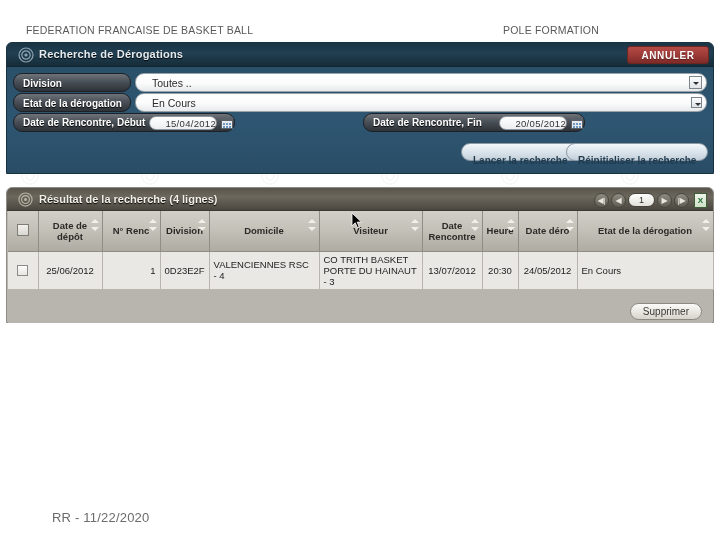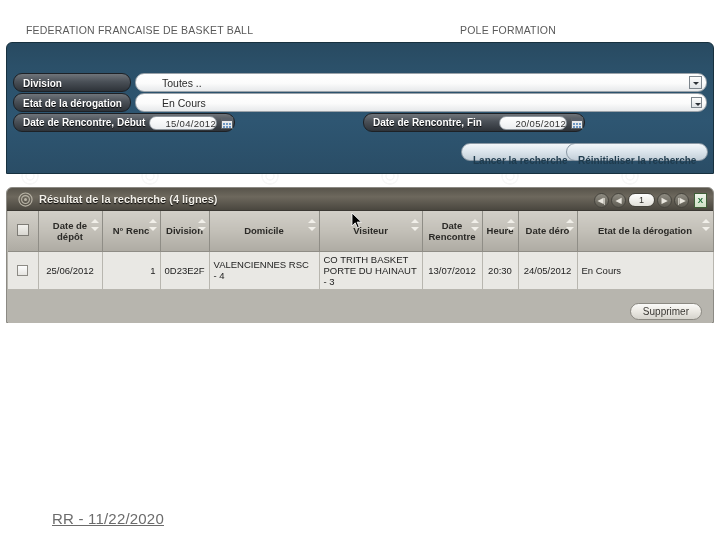--- a/index.html
+++ b/index.html
@@ -18,41 +18,41 @@
   
   .slide-header {
     position: absolute;
     top: 24px;
     left: 0;
     width: 576px;
     height: 18px;
     font-size: 10.5px;
     color: #5a5a5a;
     letter-spacing: .2px;
+    padding-left: 43px;
   }
   .slide-header .left {
     position: absolute;
     left: 26px;
     top: 0;
     white-space: nowrap;
   }
   .slide-header .right {
     position: absolute;
     right: 20px;
     top: 0;
     white-space: nowrap;
   }
   .slide-footer {
     position: absolute;
     left: 52px;
     top: 510px;
-    font-size: 15px;
+    font-size: 13px;
     color: #6b6b6b;
     letter-spacing: .2px;
-    text-decoration: underline;
   }
 
   
   .shot {
     position: absolute;
     left: 6px;
     top: 42px;
     width: 708px;
     height: 281px;
     overflow: hidden;
@@ -163,21 +163,21 @@
     position: absolute;
     top: 0;
     height: 19px;
     background: linear-gradient(#ffffff 0%, #fbfbfb 55%, #e7e9eb 100%);
     border: 1px solid #9aa2a9;
     border-radius: 9px;
     box-sizing: border-box;
     color: #2b2b2b;
     font-size: 10.5px;
     line-height: 18px;
-    padding-left: 26px;
+    padding-left: 16px;
     cursor: pointer;
     white-space: nowrap;
     overflow: hidden;
   }
   .select-arrow {
     position: absolute;
     right: 4px;
     top: 3px;
     width: 13px;
     height: 13px;
@@ -498,20 +498,29 @@
   <div class="left">FEDERATION FRANCAISE DE BASKET BALL</div>
   <div class="right">POLE FORMATION</div>
 </div>
 
 <div class="shot">
 
   <div class="watermark"></div>
 
   <div class="panel-search">
 
+    <div class="panel-search-title">
+      <svg class="gear-icon" viewBox="0 0 16 16">
+        <circle cx="8" cy="8" r="7" fill="none" stroke="#8fa4b2" stroke-width="1.2"></circle>
+        <circle cx="8" cy="8" r="4.2" fill="none" stroke="#8fa4b2" stroke-width="1.2"></circle>
+        <circle cx="8" cy="8" r="1.6" fill="#8fa4b2"></circle>
+      </svg>
+      <div class="t">Recherche de Dérogations</div>
+      <div class="btn-annuler">ANNULER</div>
+    </div>
 
     <div class="form-row row1">
       <div class="fld-label" style="width:118px;">Division</div>
       <div class="select-box" style="left:122px; width:572px;">Toutes ..</div>
       <div class="select-arrow" style="left:676px; top:3px;"></div>
     </div>
 
     <div class="form-row row2">
       <div class="fld-label" style="width:118px;">Etat de la dérogation</div>
       <div class="select-box" style="left:122px; width:572px;">En Cours</div>

